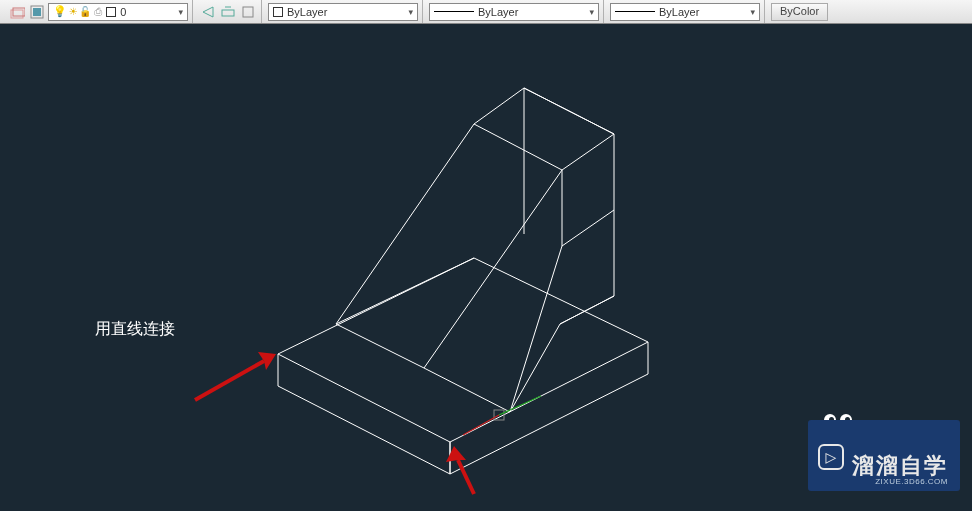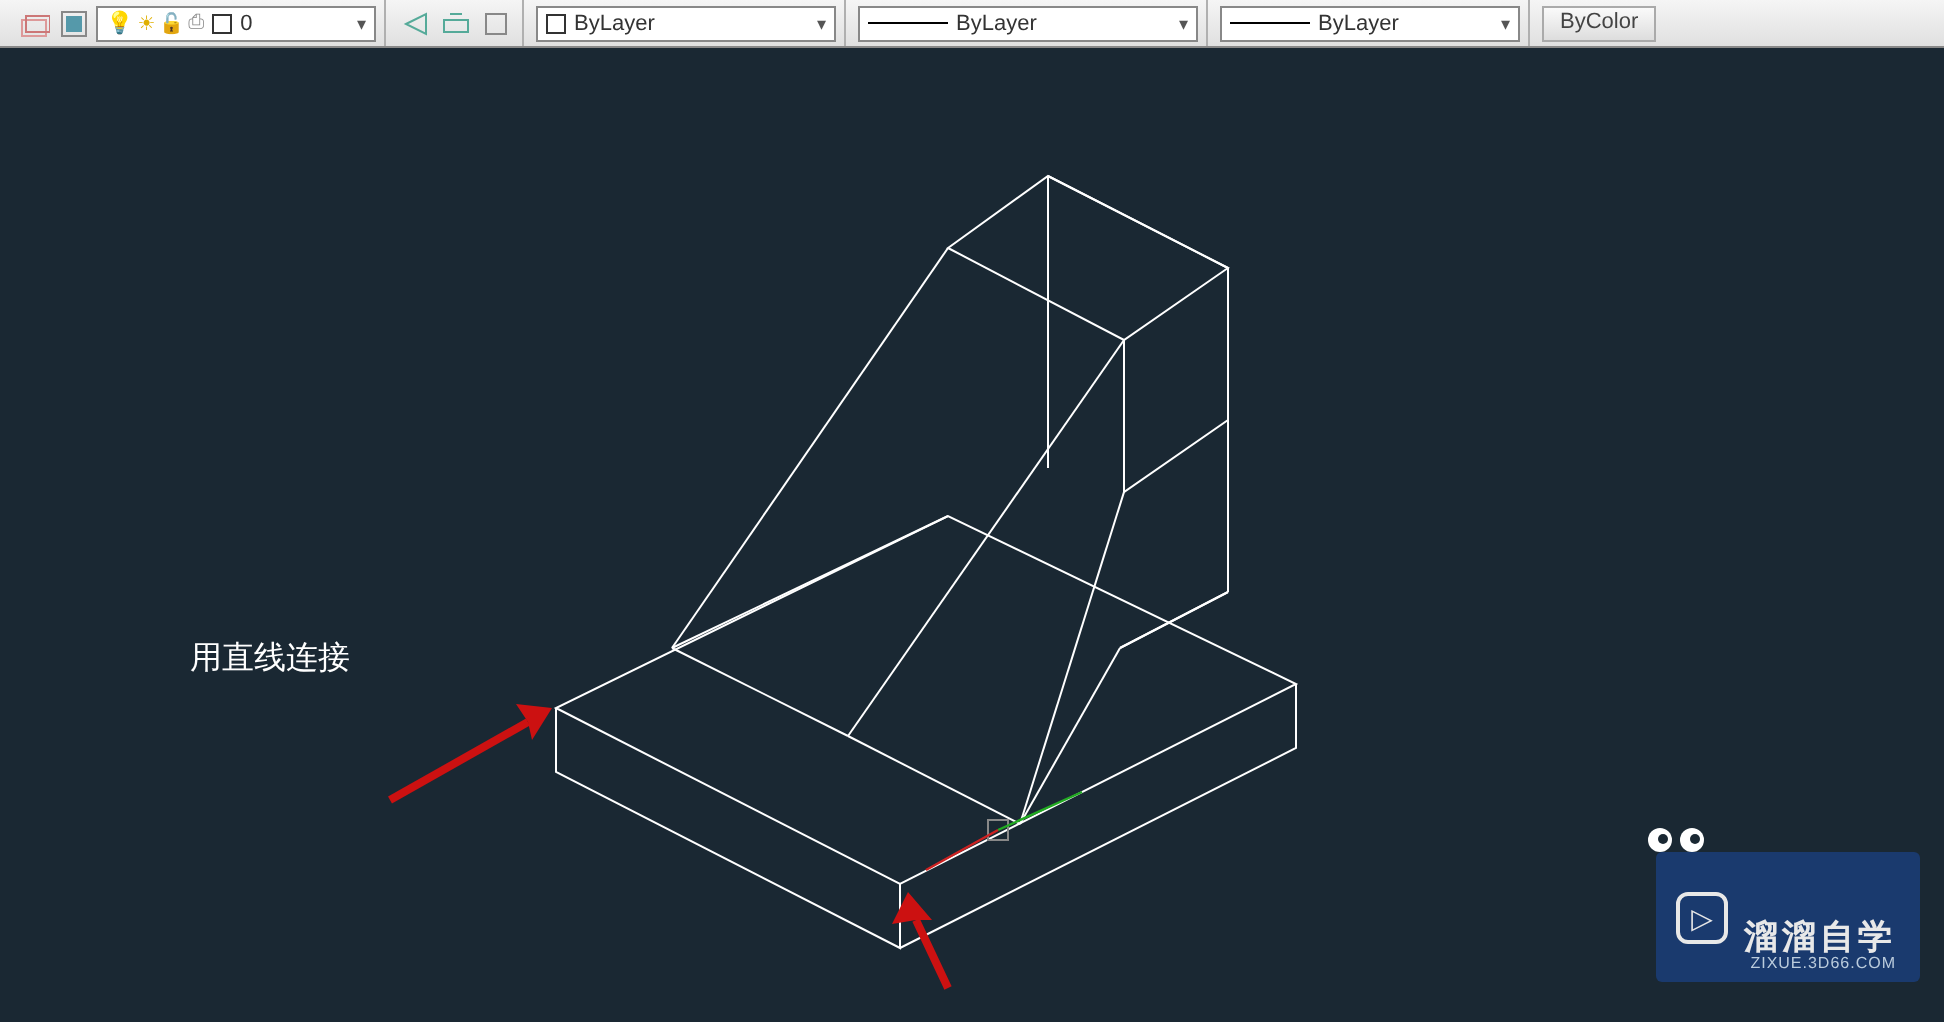--- a/index.html
+++ b/index.html
@@ -131,21 +131,21 @@
       display: flex;
       align-items: center;
       justify-content: center;
       font-size: 14px;
     }
     .logo-text {
       display: flex;
       flex-direction: column;
       line-height: 1.1;
     }
-    .logo-main { font-size: 17px; font-weight: bold; letter-spacing: 2px; margin-top: 28px; }
+    .logo-main { font-size: 22px; font-weight: bold; letter-spacing: 2px; margin-top: 28px; }
     .logo-sub { font-size: 8px; letter-spacing: 0.5px; color: #bcd; text-align: right; }
     .eyes {
       position: absolute;
       right: 120px;
       bottom: 85px;
       display: flex;
       gap: 4px;
     }
     .eye {
       width: 12px;

